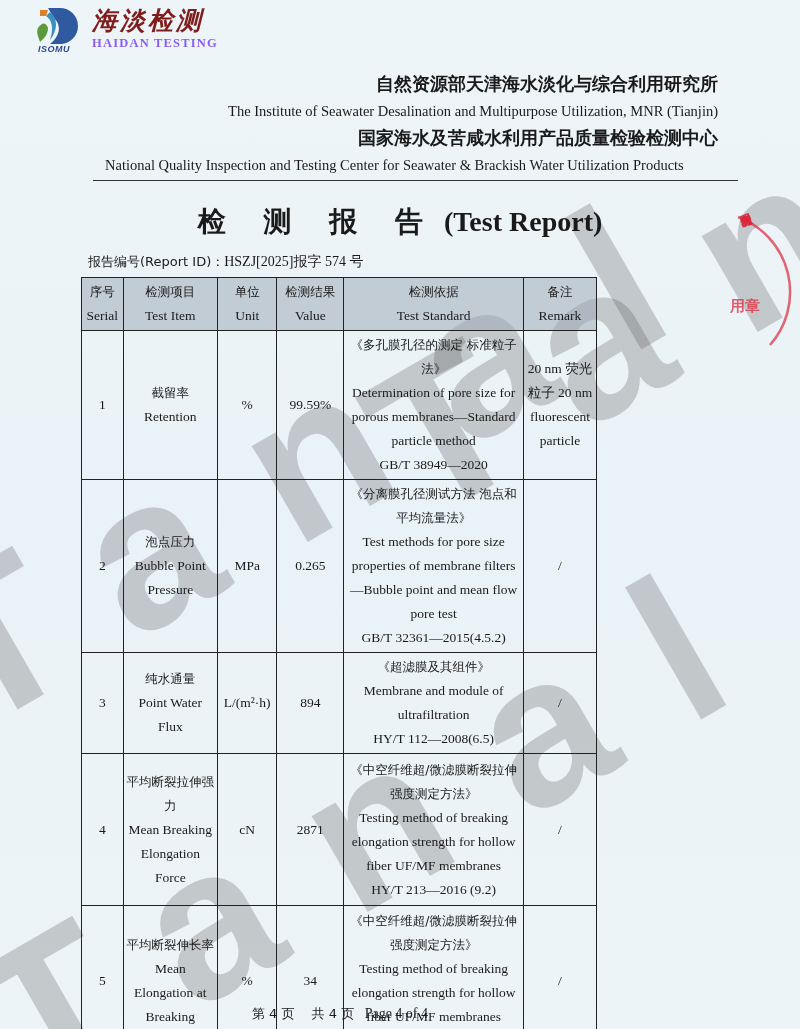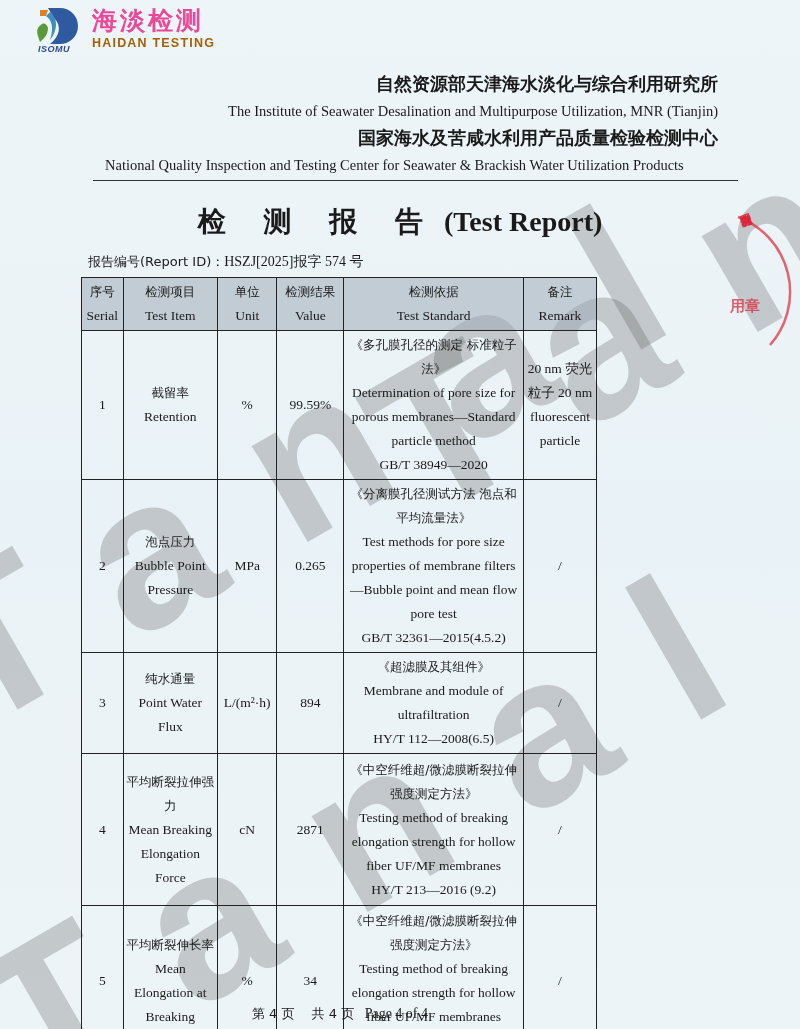--- a/index.html
+++ b/index.html
@@ -9,22 +9,22 @@
     font-family: "Liberation Serif", "DejaVu Serif", serif;
     color:#1a1a1a;
   }
   .watermark { position:absolute; inset:0; pointer-events:none; overflow:hidden; z-index:1; }
   .wm { position:absolute; font-family:"Liberation Sans", sans-serif; font-size:210px; font-weight:bold;
         color:rgba(90,90,90,0.28); transform:rotate(-30deg); white-space:nowrap; letter-spacing:70px; }
   .logo { position:absolute; left:34px; top:6px; display:flex; align-items:flex-start; z-index:2; }
   .logo-mark { width:44px; height:44px; position:relative; }
   .logo-isomu { position:absolute; left:4px; top:38px; font-family:"Liberation Sans", sans-serif; font-size:9px; font-weight:bold; color:#2c4a8c; font-style:italic; letter-spacing:0.5px; }
   .logo-text { margin-left:14px; }
-  .logo-cn { font-family:"DejaVu Sans", sans-serif; font-size:25px; font-weight:bold; color:#ec4899; letter-spacing:3px; line-height:30px; }
-  .logo-en { font-family:Liberation Sans, sans-serif; font-size:12.5px; font-weight:bold; color:#a16207; letter-spacing:1.2px; }
+  .logo-cn { font-family:"DejaVu Sans", sans-serif; font-size:25px; font-weight:bold; color:#7f1d1d; letter-spacing:3px; line-height:30px;font-style:italic; }
+  .logo-en { font-family:Liberation Serif, serif; font-size:12.5px; font-weight:bold; color:#8b5cf6; letter-spacing:1.2px; }
   .inst { position:absolute; right:82px; text-align:right; z-index:2; }
   .inst-cn1 { top:72px; font-family:"DejaVu Sans", sans-serif; font-size:18px; font-weight:bold; }
   .inst-en1 { top:103px; font-size:14.5px; }
   .inst-cn2 { top:126px; font-family:"DejaVu Sans", sans-serif; font-size:18px; font-weight:bold; }
   .inst-en2 { position:absolute; left:105px; top:157px; font-size:14.5px; z-index:2; }
   .hr { position:absolute; left:93px; right:62px; top:180px; border-top:1.5px solid #333; z-index:2; }
   .title { position:absolute; left:0; width:800px; text-align:center; top:203px; font-size:28px; font-weight:bold; z-index:2; }
   .title .cn { font-family:"DejaVu Sans", sans-serif; letter-spacing:14px; }
   .report-id { position:absolute; left:88px; top:253px; font-size:14px; z-index:2; }
   table.rt { position:absolute; left:81px; top:277px; width:516px; border-collapse:collapse; z-index:2; font-size:13.5px; }

